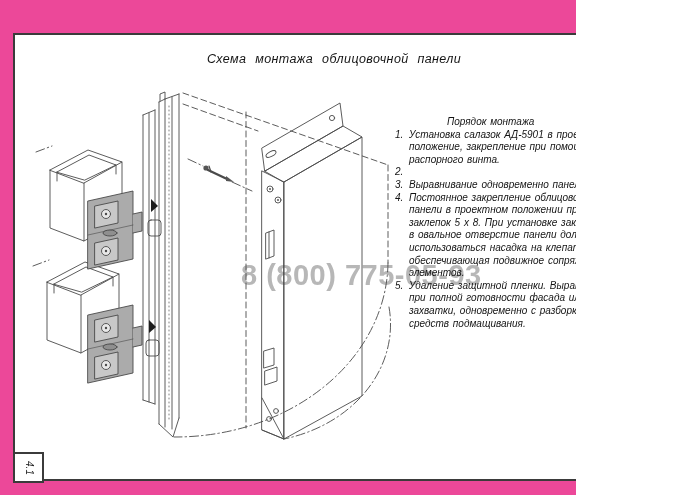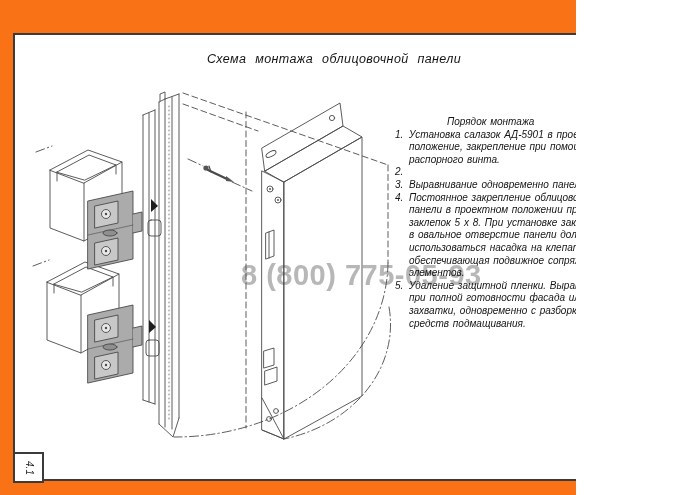--- a/index.html
+++ b/index.html
@@ -1,16 +1,16 @@
 <!DOCTYPE html>
 <html><head>
 <meta charset="utf-8">
 <style>
   html,body{margin:0;padding:0;background:#fff;}
-  .sheet{position:relative;width:576px;height:495px;background:#f97316;overflow:hidden;
+  .sheet{position:relative;width:576px;height:495px;background:#ec4899;overflow:hidden;
          font-family:"Liberation Sans",sans-serif;}
   .frame{position:absolute;left:13px;top:33px;width:673px;height:448px;
          border:2px solid #3b3b3b;box-sizing:border-box;background:#fff;}
 
   
   .title{position:absolute;left:0px;top:17px;width:638px;text-align:center;
          font-style:italic;font-size:12.5px;letter-spacing:.4px;word-spacing:5px;
          color:#141414;z-index:3;}
 
   

